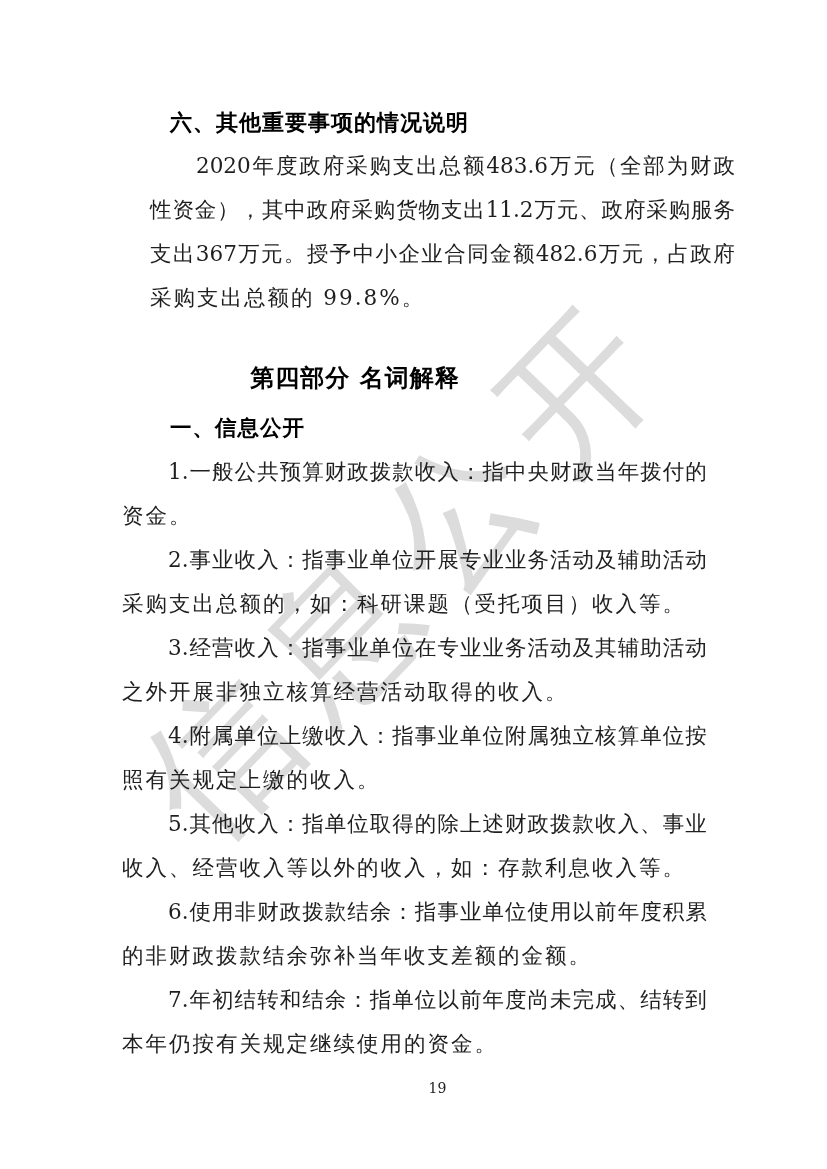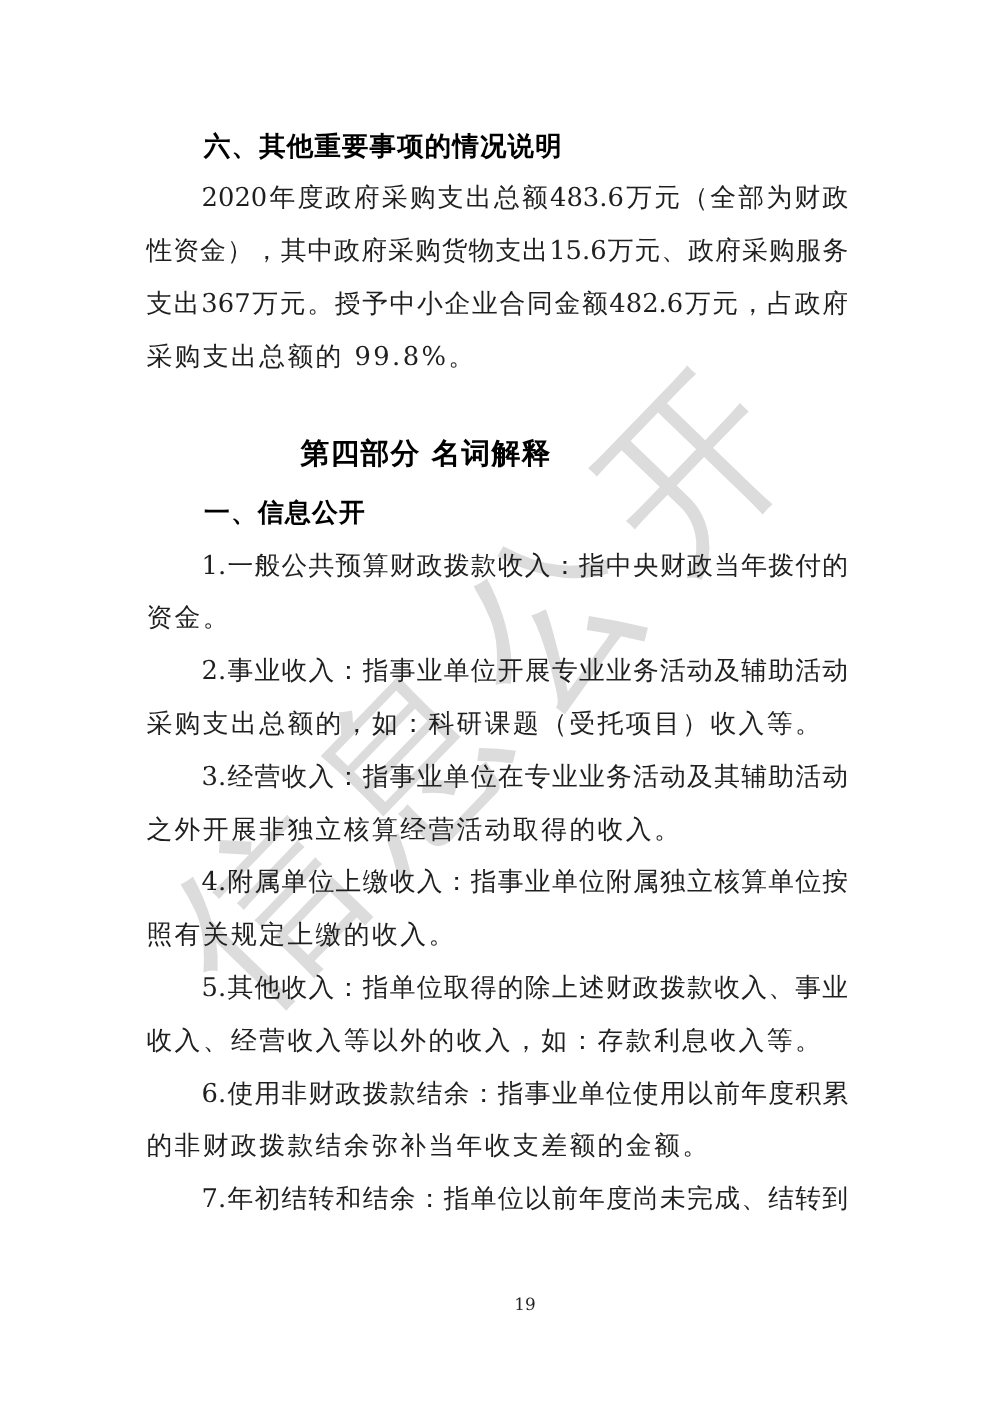--- a/index.html
+++ b/index.html
@@ -52,21 +52,21 @@
     top: 100px;
     height: 44px;
     line-height: 44px;
     padding-left: 48px;
     font-size: 22px;
     font-weight: bold;
     color: #000000;
     letter-spacing: 1px;
     white-space: nowrap;
   }
-  .para-6 { top: 144px; }
+  .para-6 { top: 144px; margin-left: 28px; }
 
   .part-title {
     position: absolute;
     left: 0;
     top: 356px;
     width: 710px;
     height: 44px;
     line-height: 44px;
     text-align: center;
     font-family: "DejaVu Sans", "Liberation Sans", sans-serif;
@@ -142,21 +142,21 @@
           <span>其</span>
           <span>中</span>
           <span>政</span>
           <span>府</span>
           <span>采</span>
           <span>购</span>
           <span>货</span>
           <span>物</span>
           <span>支</span>
           <span>出</span>
-          <span>15.6</span>
+          <span>11.2</span>
           <span>万</span>
           <span>元</span>
           <span>、</span>
           <span>政</span>
           <span>府</span>
           <span>采</span>
           <span>购</span>
           <span>服</span>
           <span>务</span>
         </div>
@@ -387,18 +387,19 @@
             <span>度</span>
             <span>尚</span>
             <span>未</span>
             <span>完</span>
             <span>成</span>
             <span>、</span>
             <span>结</span>
             <span>转</span>
             <span>到</span>
           </div>
+          <div class="line">本年仍按有关规定继续使用的资金。</div>
         </div>
       </div>
 
     <div class="page-number">19</div>
   </div>
 </div>
 
 </body></html>

